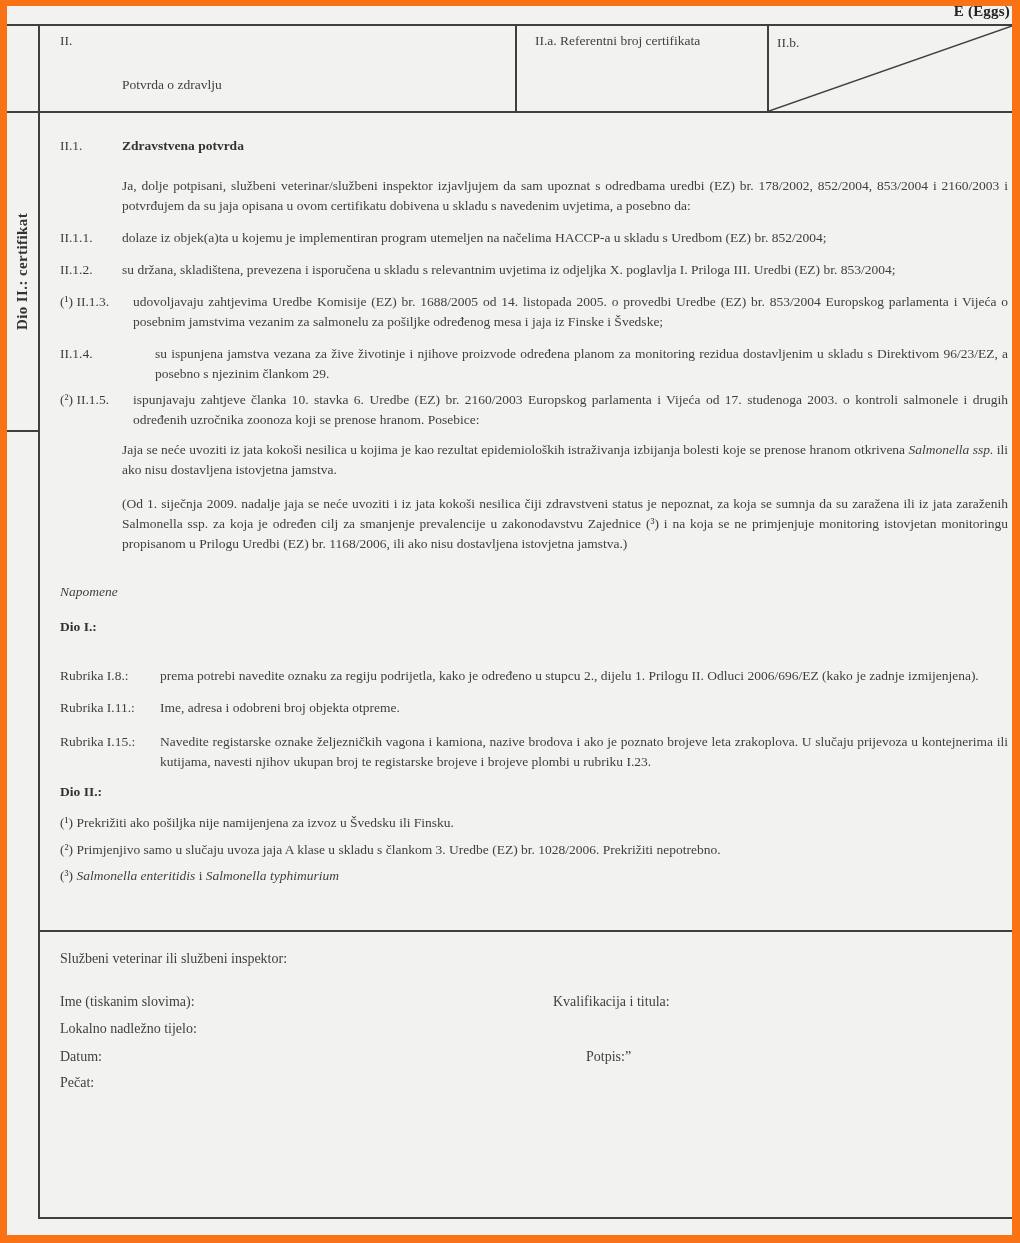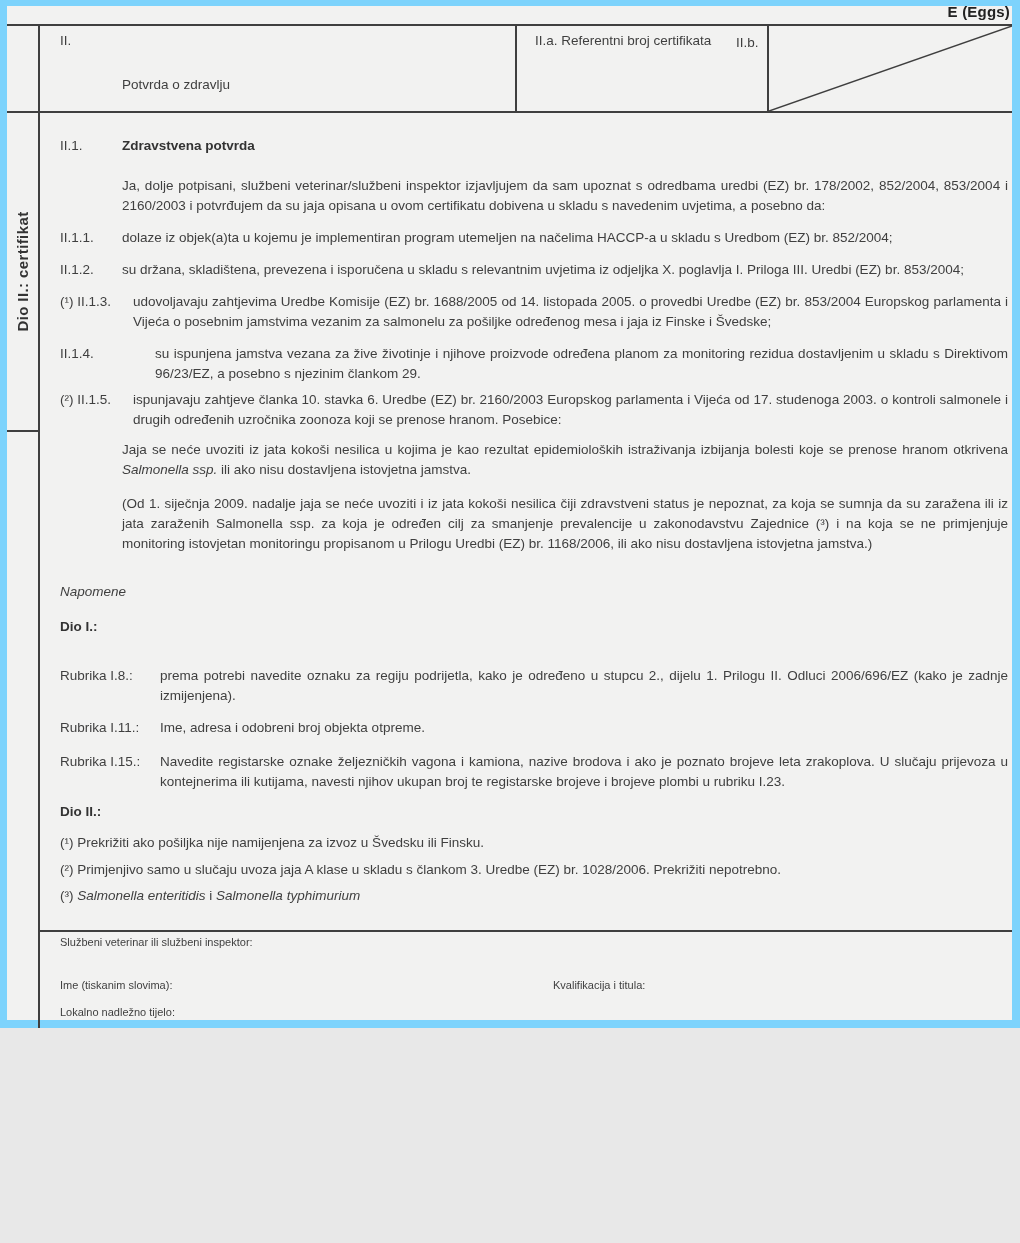--- a/index.html
+++ b/index.html
@@ -1,21 +1,21 @@
 <!DOCTYPE html>
 <html><head>
 <meta charset="utf-8">
 <style>
   * { margin:0; padding:0; box-sizing:border-box; }
   html,body { background:#e8e8e8; }
   .page {
     position:relative;
-    width:1020px; height:1028px;
-    background:#7dd3fc;
-    font-family:Liberation Sans, sans-serif;
+    width:1020px; height:1243px;
+    background:#f97316;
+    font-family:Liberation Serif, serif;
     color:#3f3f3f;
     overflow:hidden;
   }
   .inner {
     position:absolute; left:7px; top:6px; right:8px; bottom:8px;
     background:#f2f2f1;
   }
   .hline, .vline { position:absolute; background:#3f3f3f; }
   .corner-label {
     position:absolute; top:3px; right:10px;
@@ -30,21 +30,21 @@
     font-weight:bold; font-size:15px; color:#333; letter-spacing:0.4px;
   }
   .hdr-text { position:absolute; font-size:13.5px; color:#3f3f3f; }
   .diag { position:absolute; left:769px; top:26px; }
   .content {
     position:absolute; left:60px; top:112px; width:948px;
     padding-top:24px; font-size:13.5px; line-height:20px;
   }
   .sign {
     position:absolute; left:60px; top:932px; width:948px;
-    font-size:11px; line-height:20px;
+    padding-top:17px; font-size:14px; line-height:20px;
   }
   .row { display:flex; }
   .num { flex:0 0 62px; }
   .num-fn { flex:0 0 73px; }
   .num-rub { flex:0 0 100px; }
   .txt { flex:1; }
   .just { text-align:justify; }
   .indent { margin-left:62px; }
   .bold { font-weight:bold; color:#333; }
   .ital { font-style:italic; }
@@ -84,21 +84,21 @@
   </svg>
 
   <div class="corner-label">E (Eggs)</div>
   <div class="side-label-box">
     <span>Dio II.: certifikat</span>
   </div>
 
   <div class="hdr-text" style="left:60px;top:33px;">II.</div>
   <div class="hdr-text" style="left:122px;top:33px;margin-top:44px;">Potvrda o zdravlju</div>
   <div class="hdr-text" style="left:535px;top:33px;">II.a. Referentni broj certifikata</div>
-  <div class="hdr-text" style="left:736px;top:35px;">II.b.</div>
+  <div class="hdr-text" style="left:777px;top:35px;">II.b.</div>
 
   <div class="content">
 
     <div class="row mb20">
       <span class="num">II.1.</span>
       <span class="txt bold">Zdravstvena potvrda</span>
     </div>
 
     <div class="indent just mb12">Ja, dolje potpisani, službeni veterinar/službeni inspektor izjavljujem da sam upoznat s odredbama uredbi (EZ) br. 178/2002, 852/2004, 853/2004 i 2160/2003 i potvrđujem da su jaja opisana u ovom certifikatu dobivena u skladu s navedenim uvjetima, a posebno da:</div>
 

